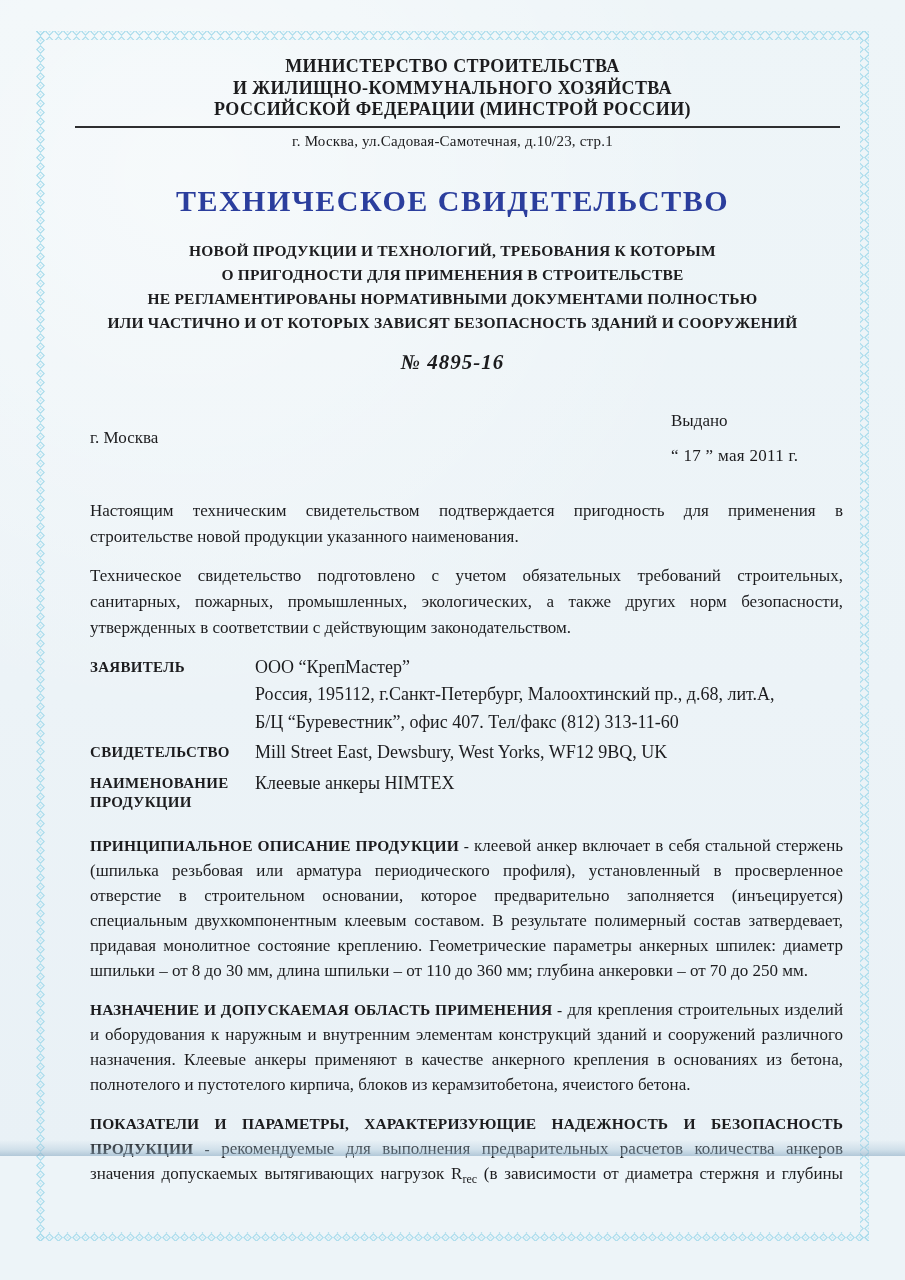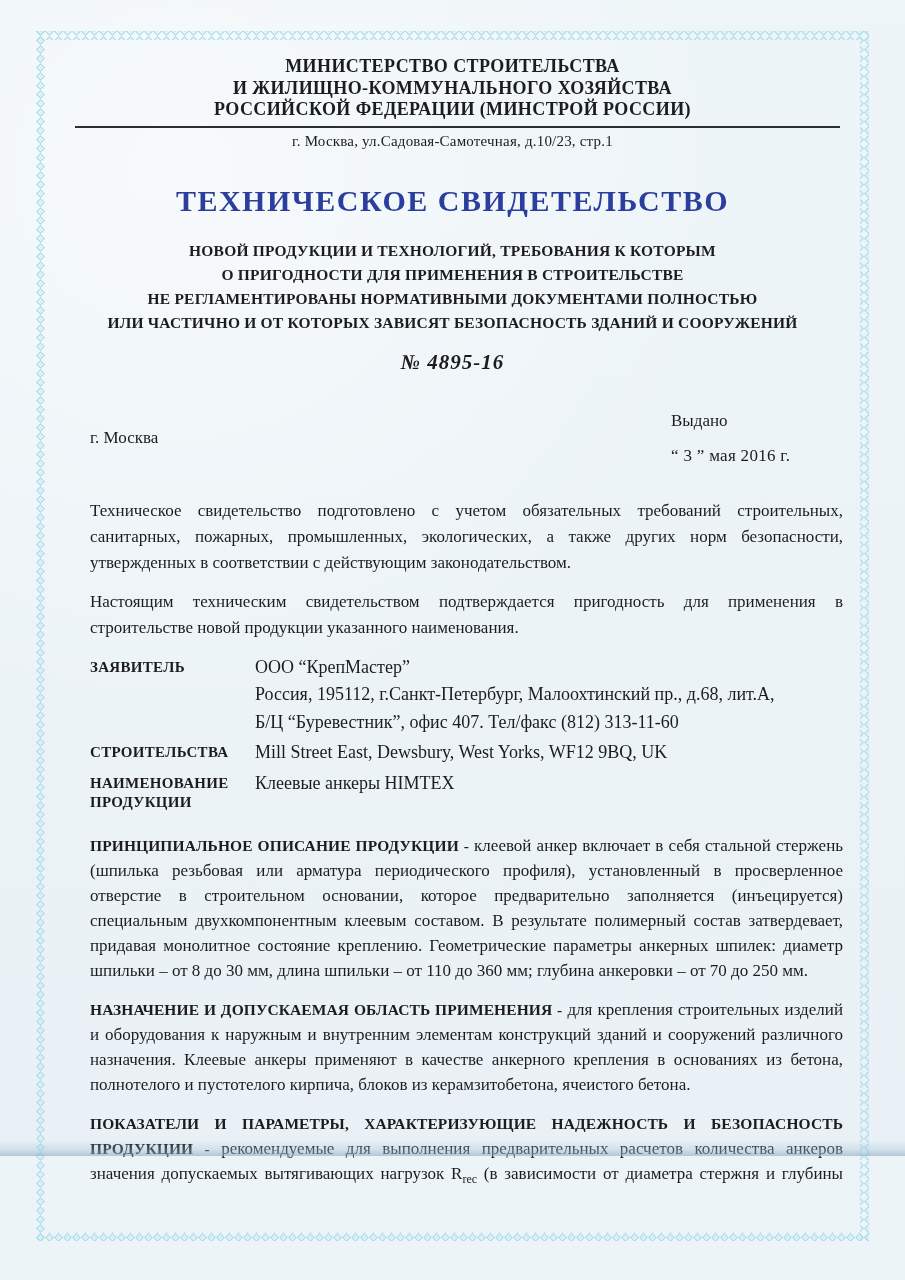--- a/index.html
+++ b/index.html
@@ -165,42 +165,42 @@
   </div>
 
   <div class="doc-number">№  4895-16</div>
 
   <div class="body-block">
 
     <div class="issue-row">
       <div>г. Москва</div>
       <div class="issue-right">
         <div>Выдано</div>
-        <div class="issued-date">“ 3 ”  мая  2016 г.</div>
+        <div class="issued-date">“ 17 ”  мая  2011 г.</div>
       </div>
     </div>
 
     <div class="intro">
+      <p>Настоящим техническим свидетельством подтверждается пригодность для применения в строительстве новой продукции указанного наименования.</p>
       <p>Техническое свидетельство подготовлено с учетом обязательных требований строительных, санитарных, пожарных, промышленных, экологических, а также других норм безопасности, утвержденных в соответствии с действующим законодательством.</p>
-      <p>Настоящим техническим свидетельством подтверждается пригодность для применения в строительстве новой продукции указанного наименования.</p>
     </div>
 
     <div class="fields">
 
       <div class="field">
         <div class="field-label">ЗАЯВИТЕЛЬ</div>
         <div class="field-value">
           <div>ООО “КрепМастер”</div>
           <div>Россия, 195112, г.Санкт-Петербург, Малоохтинский пр., д.68, лит.А,</div>
           <div>Б/Ц “Буревестник”, офис 407. Тел/факс (812) 313-11-60</div>
         </div>
       </div>
 
       <div class="field">
-        <div class="field-label">СТРОИТЕЛЬСТВА</div>
+        <div class="field-label">СВИДЕТЕЛЬСТВО</div>
         <div class="field-value">
           <div>Mill Street East, Dewsbury, West Yorks, WF12 9BQ, UK</div>
         </div>
       </div>
 
       <div class="field">
         <div class="field-label">НАИМЕНОВАНИЕ ПРОДУКЦИИ</div>
         <div class="field-value">
           <div>Клеевые анкеры HIMTEX</div>
         </div>

